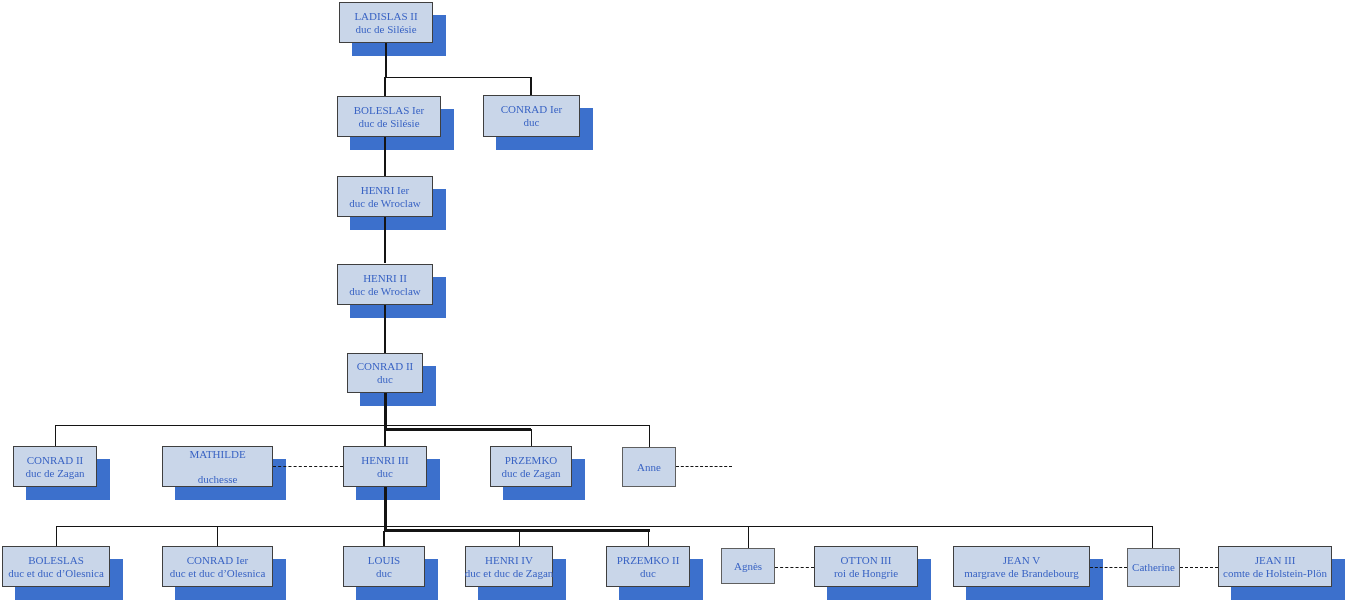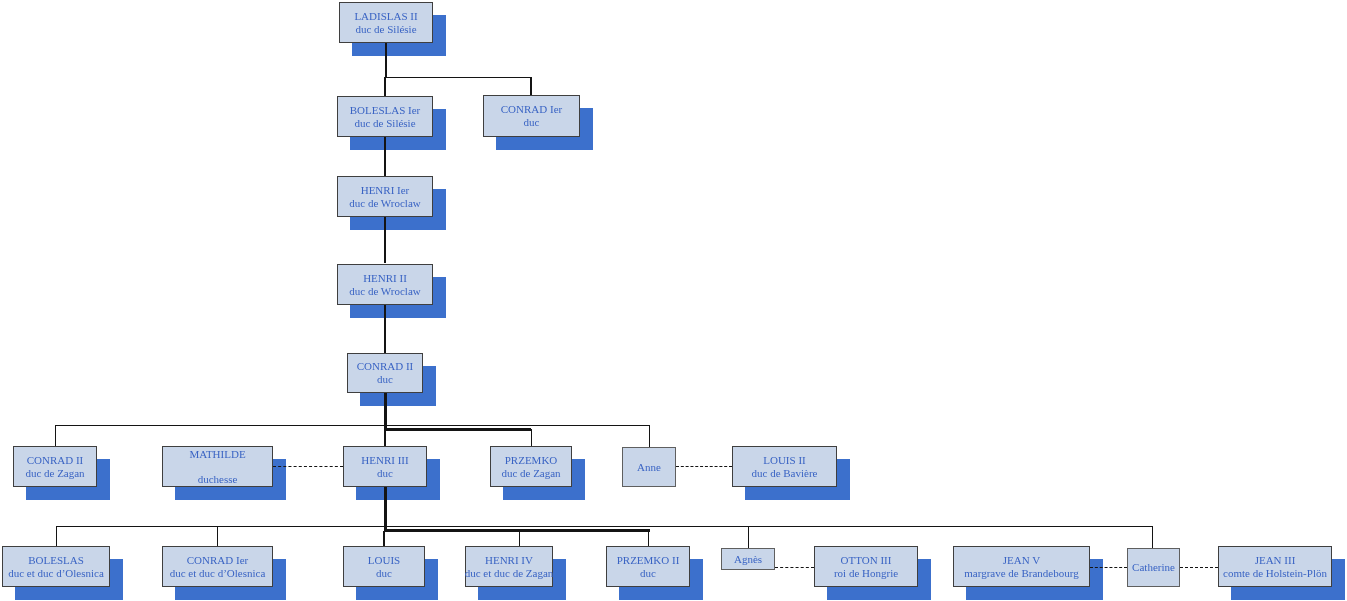--- a/index.html
+++ b/index.html
@@ -71,21 +71,21 @@
     <div class="connector" style="left: 648px; top: 530px; width: 1px; height: 16px;"></div>
     <div class="connector" style="left: 748px; top: 526px; width: 1px; height: 22px;"></div>
     <div class="connector" style="left: 1152px; top: 526px; width: 1px; height: 22px;"></div>
     <div class="connector dashed" style="left: 775px; top: 567px; width: 39px; height: 1px;"></div>
     <div class="connector dashed" style="left: 1090px; top: 567px; width: 37px; height: 1px;"></div>
     <div class="connector dashed" style="left: 1180px; top: 567px; width: 38px; height: 1px;"></div>
     <div class="node" style="left: 339px; top: 2px; width: 94px; height: 41px;">
       <span class="name">LADISLAS II</span>
       <span class="title">duc de Silésie</span>
     </div>
-    <div class="node" style="left: 337px; top: 96px; width: 96px; height: 41px;">
+    <div class="node" style="left: 337px; top: 96px; width: 104px; height: 41px;">
       <span class="name">BOLESLAS Ier</span>
       <span class="title">duc de Silésie</span>
     </div>
     <div class="node" style="left: 483px; top: 95px; width: 97px; height: 42px;">
       <span class="name">CONRAD Ier</span>
       <span class="title">duc</span>
     </div>
     <div class="node" style="left: 337px; top: 176px; width: 96px; height: 41px;">
       <span class="name">HENRI Ier</span>
       <span class="title">duc de Wroclaw</span>
@@ -110,45 +110,41 @@
       <span class="name">HENRI III</span>
       <span class="title">duc</span>
     </div>
     <div class="node" style="left: 490px; top: 446px; width: 82px; height: 41px;">
       <span class="name">PRZEMKO</span>
       <span class="title">duc de Zagan</span>
     </div>
     <div class="node plain" style="left: 622px; top: 447px; width: 54px; height: 40px;">
       <span class="name">Anne</span>
     </div>
-    <div class="node" style="left: 732px; top: 446px; width: 105px; height: 41px;">
-      <span class="name">LOUIS II</span>
-      <span class="title">duc de Bavière</span>
-    </div>
     <div class="node" style="left: 2px; top: 546px; width: 108px; height: 41px;">
       <span class="name">BOLESLAS</span>
       <span class="title">duc et duc d’Olesnica</span>
     </div>
     <div class="node" style="left: 162px; top: 546px; width: 111px; height: 41px;">
       <span class="name">CONRAD Ier</span>
       <span class="title">duc et duc d’Olesnica</span>
     </div>
     <div class="node" style="left: 343px; top: 546px; width: 82px; height: 41px;">
       <span class="name">LOUIS</span>
       <span class="title">duc</span>
     </div>
     <div class="node" style="left: 465px; top: 546px; width: 88px; height: 41px;">
       <span class="name">HENRI IV</span>
       <span class="title">duc et duc de Zagan</span>
     </div>
     <div class="node" style="left: 606px; top: 546px; width: 84px; height: 41px;">
       <span class="name">PRZEMKO II</span>
       <span class="title">duc</span>
     </div>
-    <div class="node plain" style="left: 721px; top: 548px; width: 54px; height: 22px;">
+    <div class="node plain" style="left: 721px; top: 548px; width: 54px; height: 36px;">
       <span class="name">Agnès</span>
     </div>
     <div class="node" style="left: 953px; top: 546px; width: 137px; height: 41px;">
       <span class="name">JEAN V</span>
       <span class="title">margrave de Brandebourg</span>
     </div>
     <div class="node" style="left: 814px; top: 546px; width: 104px; height: 41px;">
       <span class="name">OTTON III</span>
       <span class="title">roi de Hongrie</span>
     </div>

